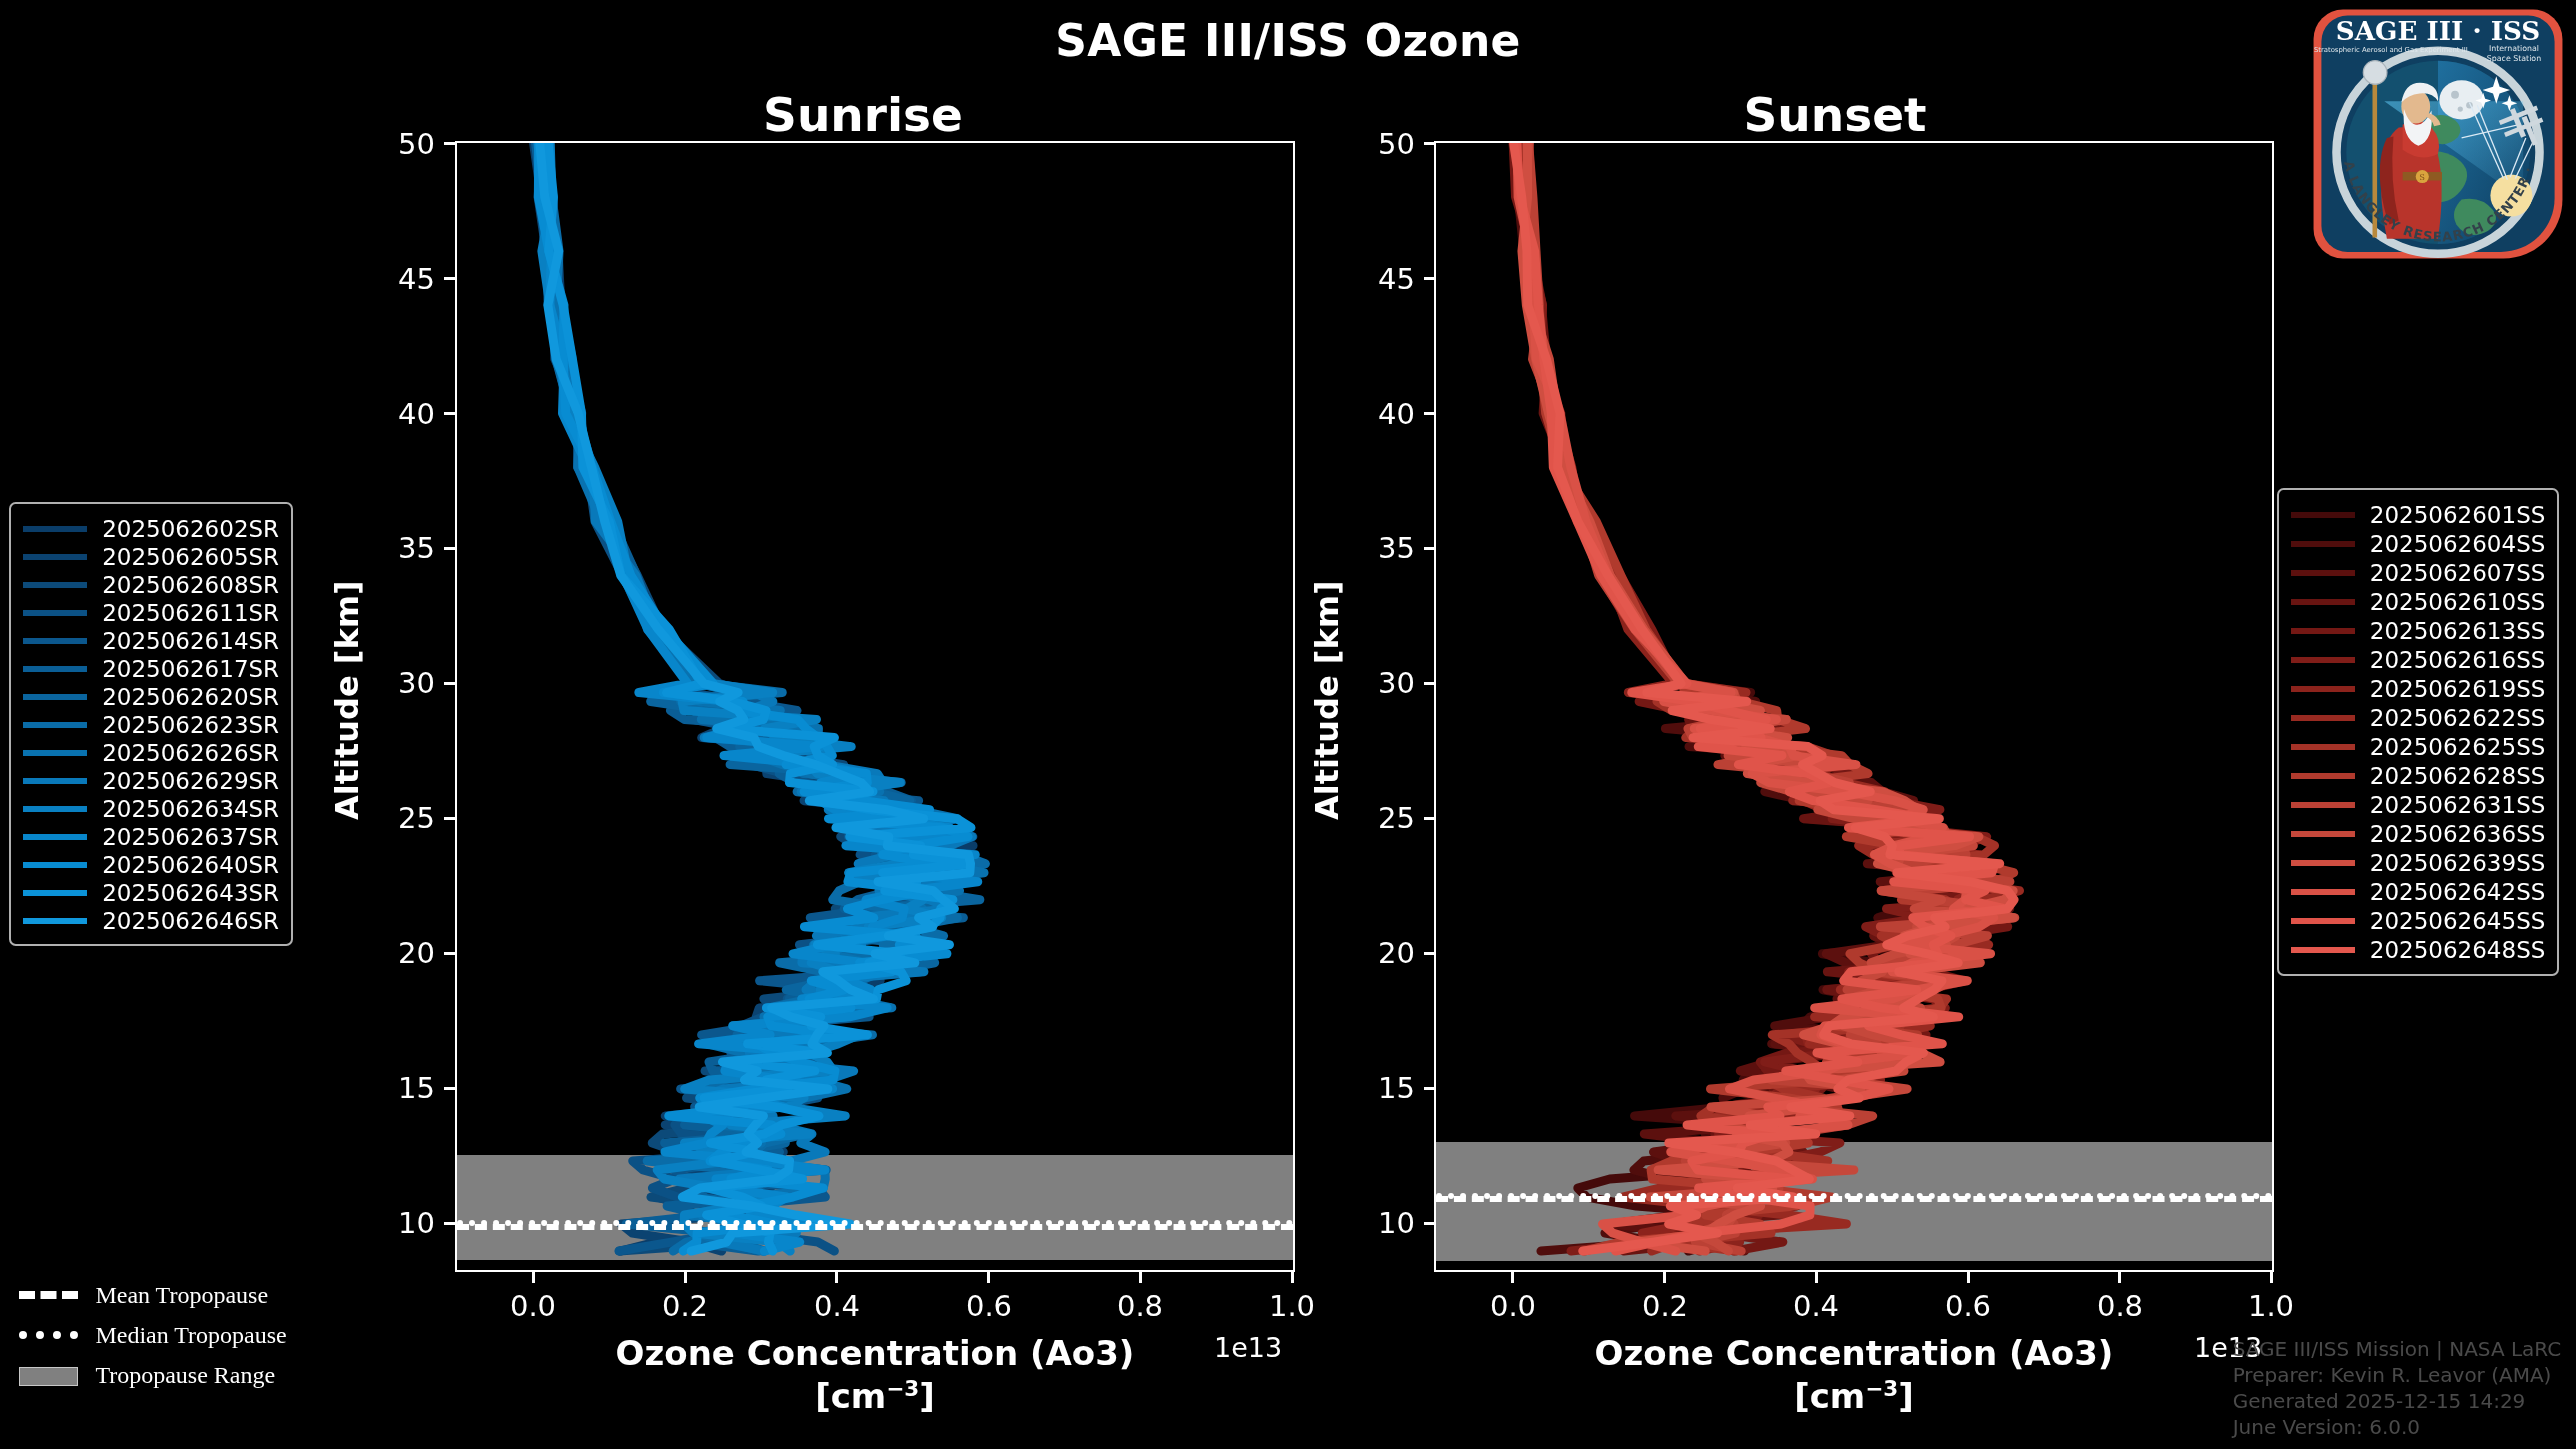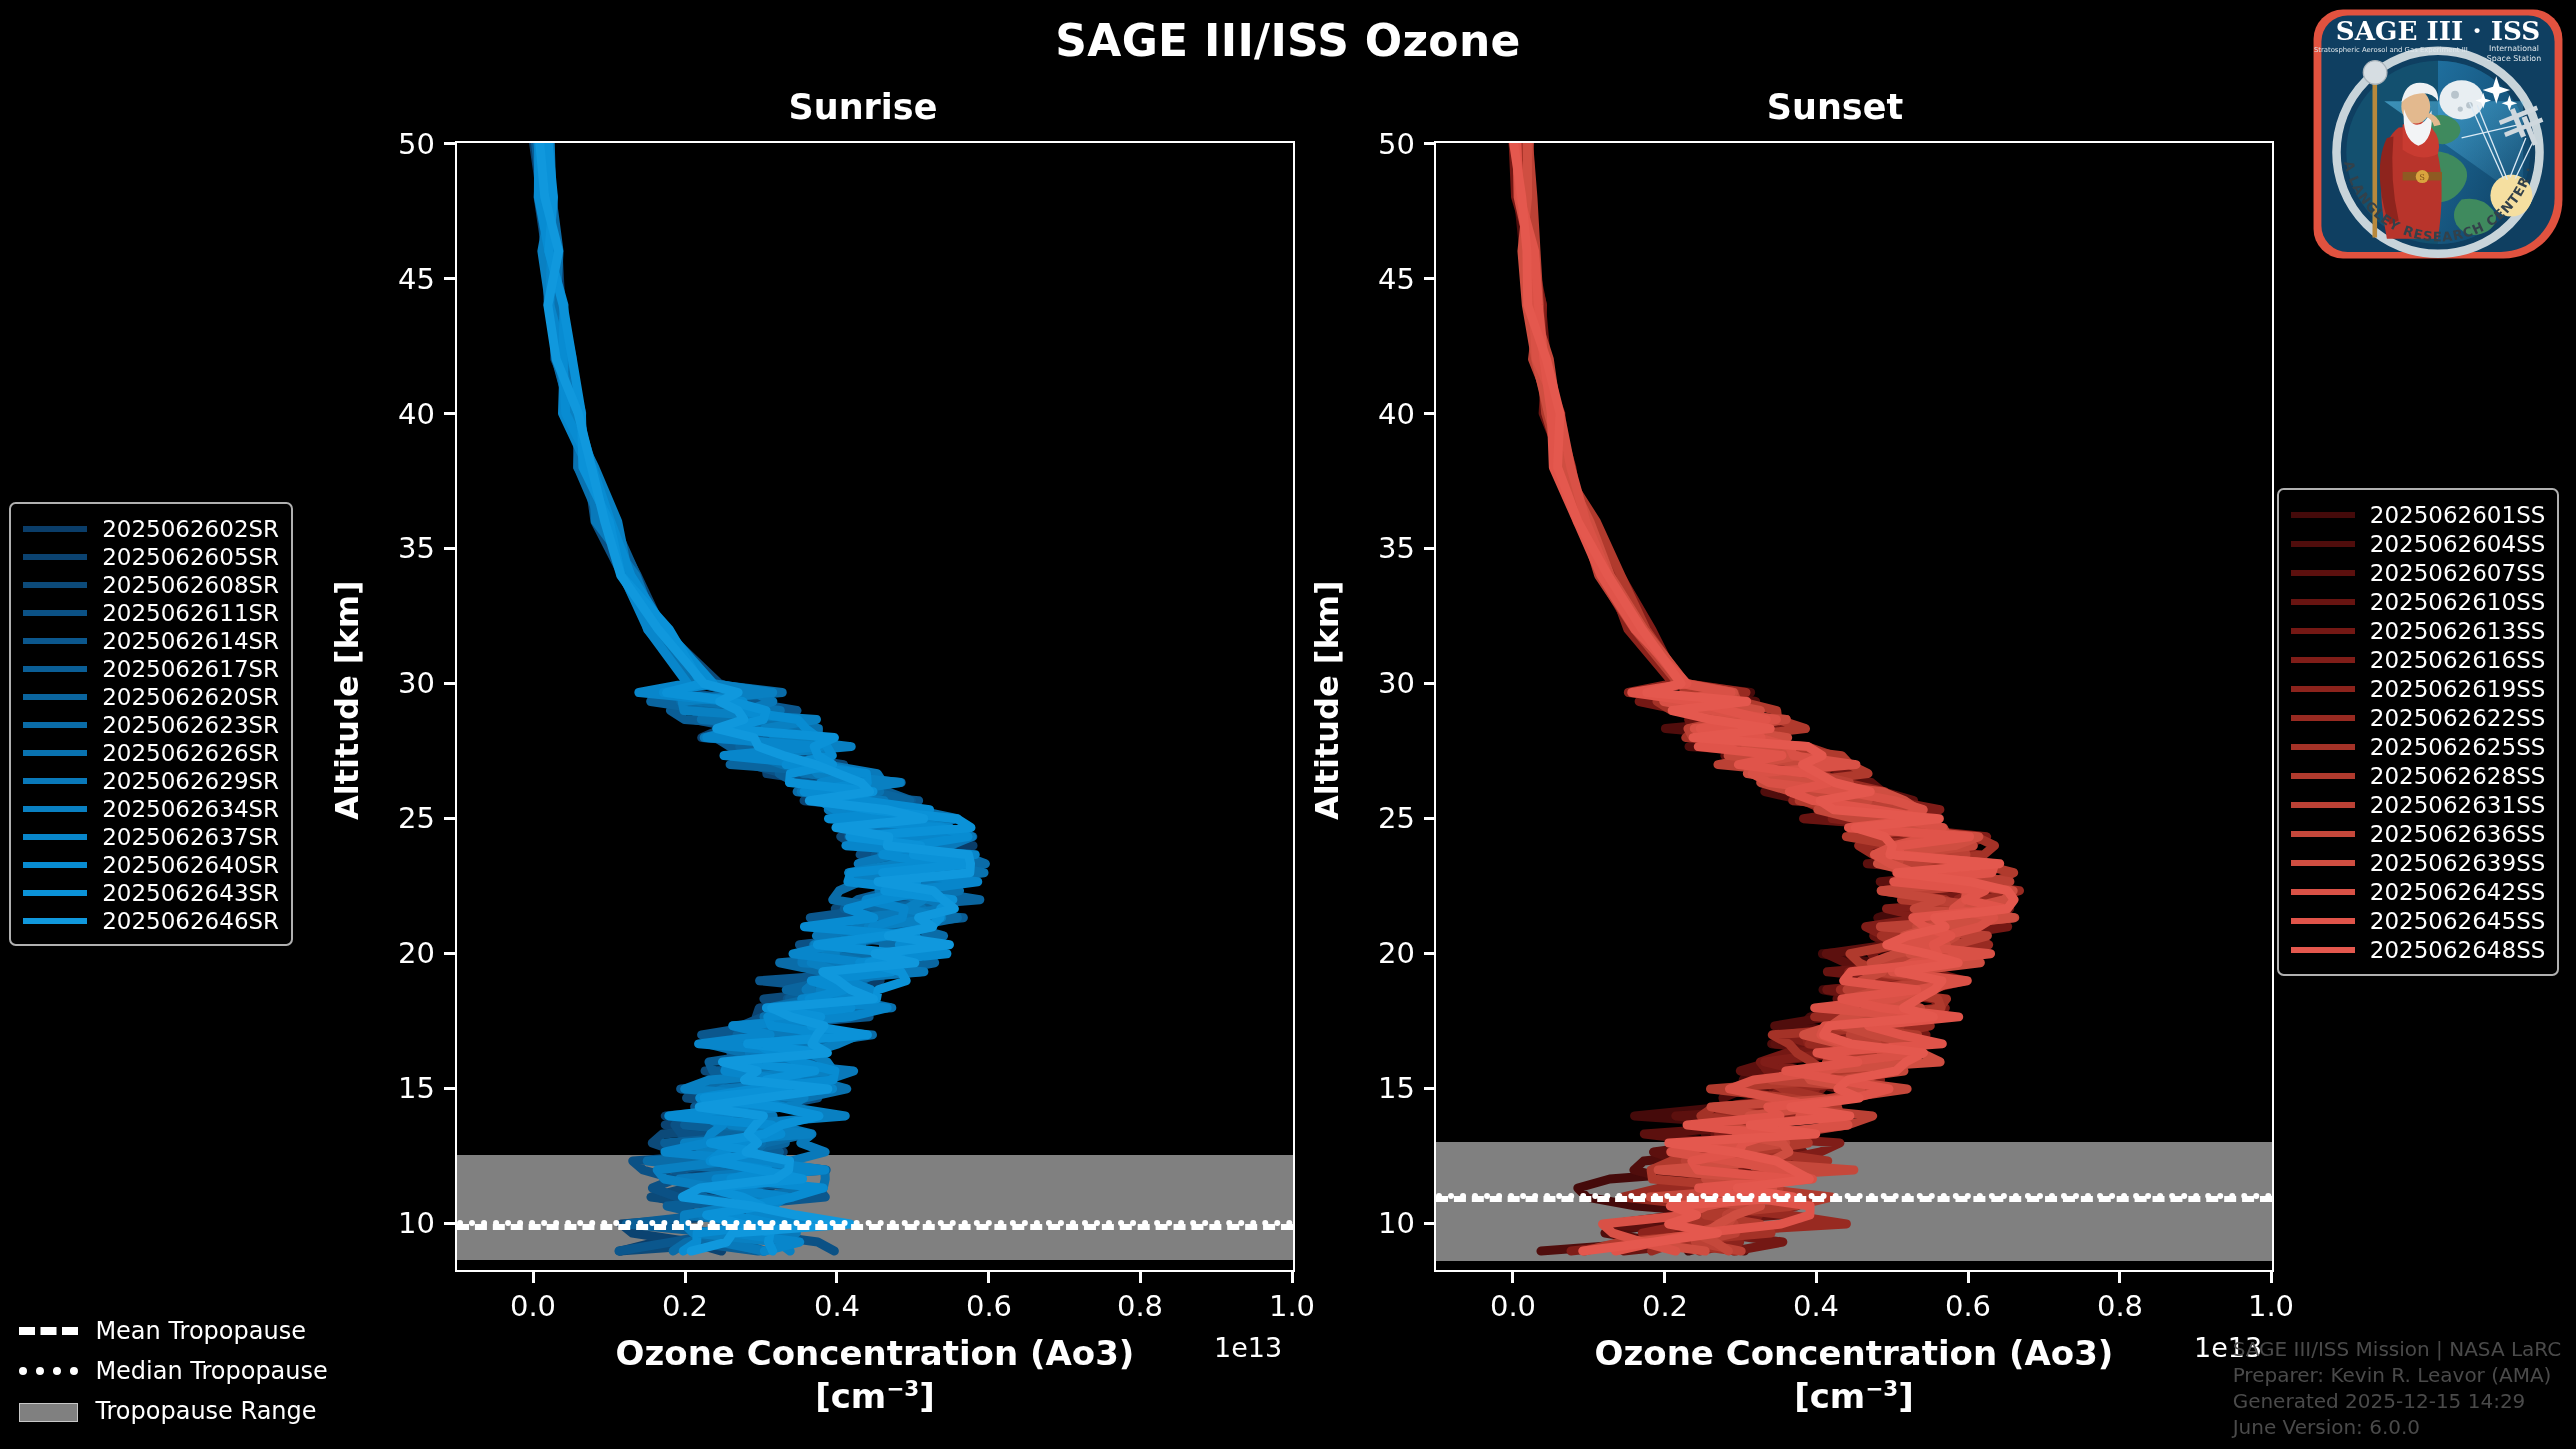--- a/index.html
+++ b/index.html
@@ -19,21 +19,21 @@
     font-size:44px; font-weight:bold;
     letter-spacing:0.3px;
     line-height:1.18;
     font-family:"DejaVu Sans", sans-serif;
   }
   #main-title .t2 { display:block; }
 
   
   .panel-title {
     position:absolute; top:87px;
-    font-size:35px; font-weight:bold;
+    font-size:47px; font-weight:bold;
     text-align:center; width:268px;
   }
   #panel-title-sunrise { left:729px; }
   #panel-title-sunset  { left:1701px; }
 
   
   .axes {
     position:absolute;
     border:2.7px solid #ffffff;
     background:#000;
@@ -108,21 +108,21 @@
   .legend-swatch {
     width:64px; height:6px; margin-right:14.8px; flex:0 0 auto;
   }
   .legend-text {
     font-size:23px; color:#ffffff; white-space:nowrap;
   }
   #legend-sunset .legend-row { height:29px; }
 
   
   #tropo-legend {
-    position:absolute; left:19px; top:1311px;
+    position:absolute; left:19px; top:1275px;font-family:Liberation Serif, serif;
   }
   #tropo-legend .tl-row { display:flex; align-items:center; height:40px; }
   #tropo-legend .tl-key { width:59px; height:16px; margin-right:17.4px; flex:0 0 auto; position:relative; }
   #tropo-legend .tl-label { font-size:24px; color:#fff; white-space:nowrap; }
   .key-dashed { border-top:8.7px dashed #ffffff; position:absolute; top:4px; left:0; right:0; }
   .key-dotted { border-top:8.7px dotted #ffffff; position:absolute; top:4px; left:0; right:0; }
   .key-band   { position:absolute; top:0; left:0; right:0; height:19px; background:#808080; border:1.3px solid #c8c8c8; }
 
   
   #footer {

